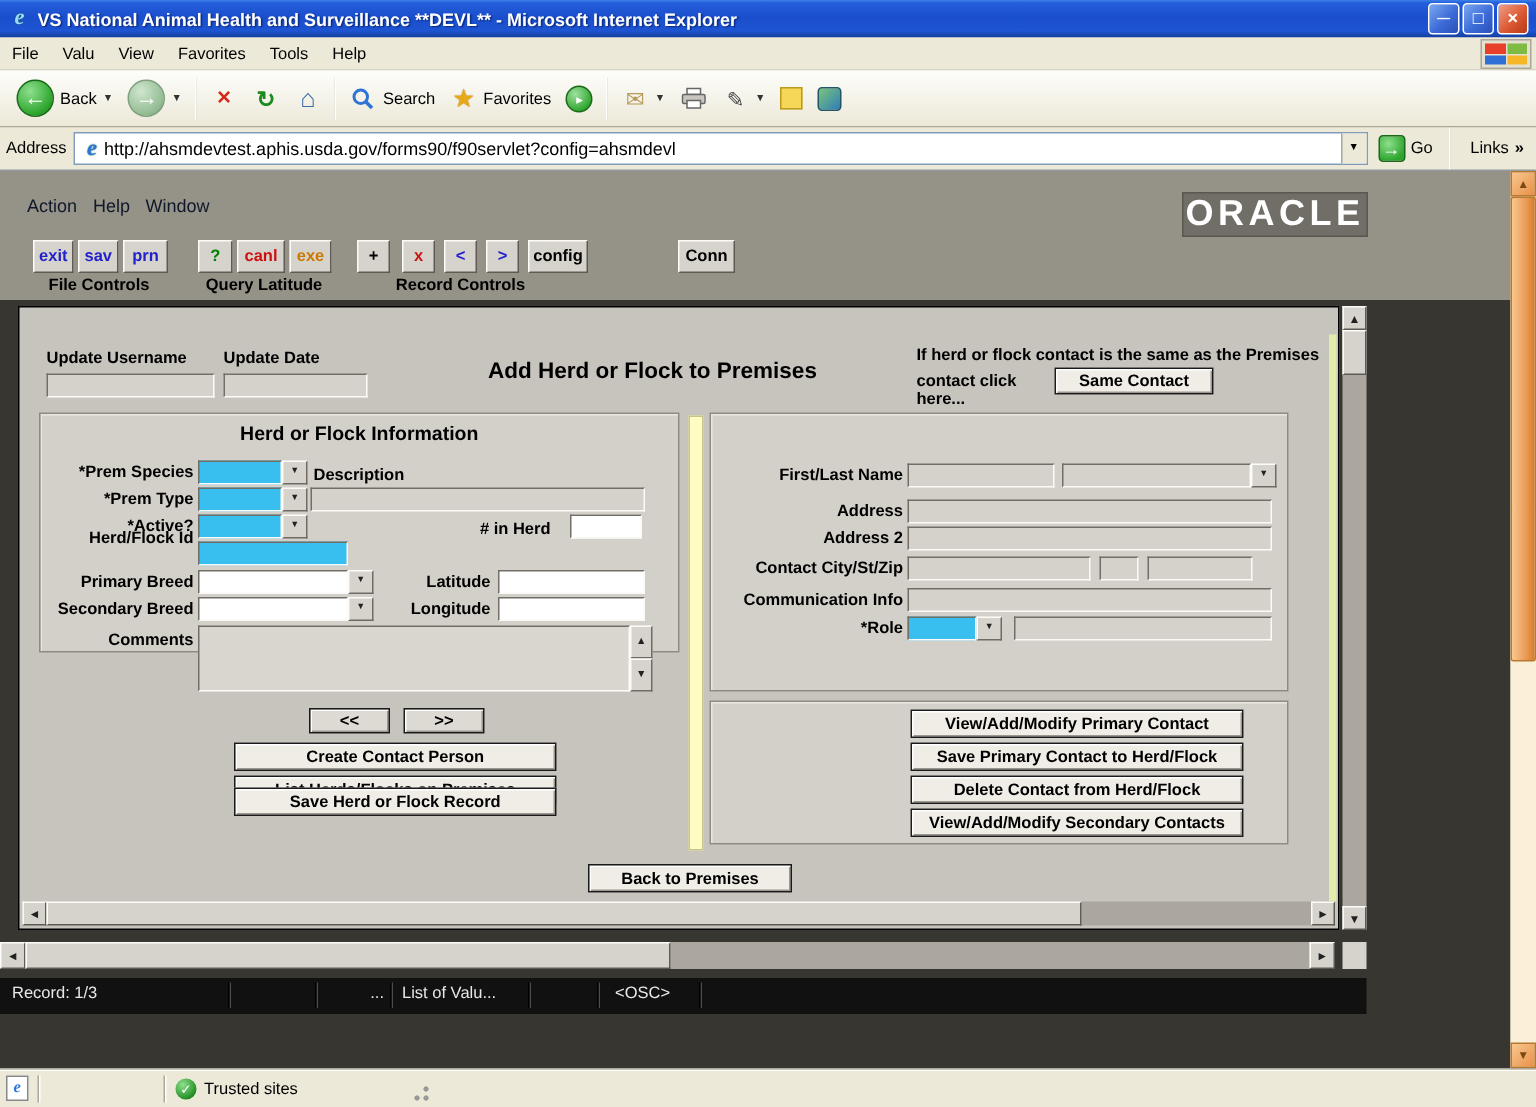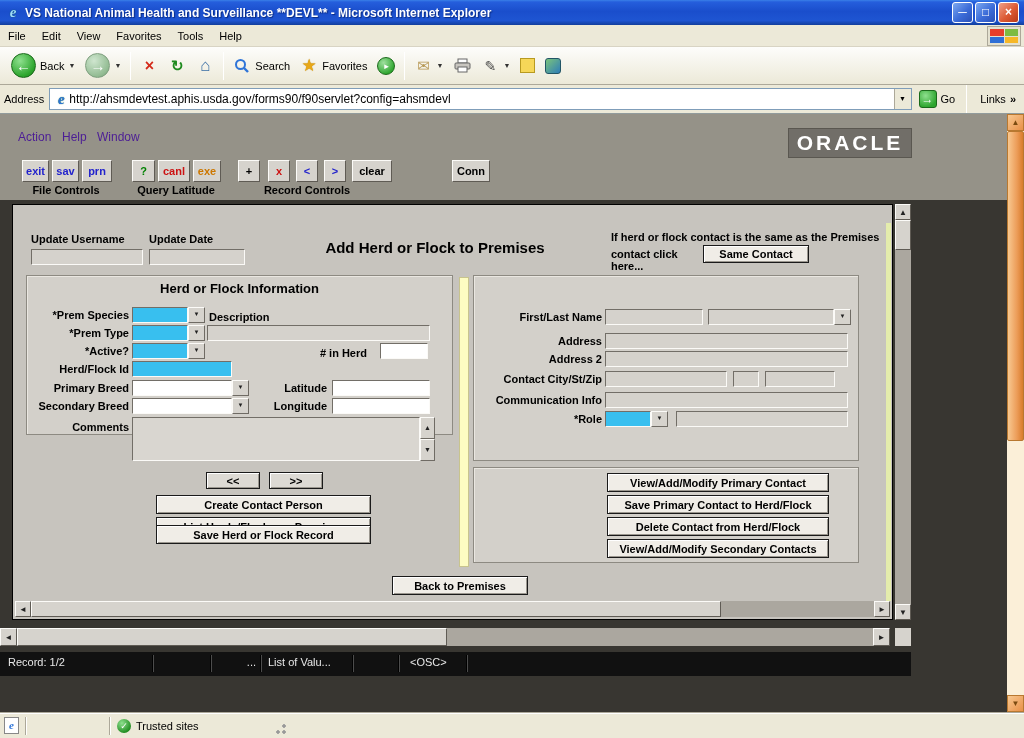--- a/index.html
+++ b/index.html
@@ -44,22 +44,22 @@
   
   .addressbar{left:0;top:85px;width:1024px;height:29px;background:#ECE9D8;border-bottom:1px solid #919B9C;display:flex;align-items:center;padding:0 4px;gap:5px}
   .addr-box{flex:1;height:22px;background:#fff;border:1px solid #7F9DB9;display:flex;align-items:center;padding-left:3px}
   .addr-box input{flex:1;border:none;outline:none;font:12px "Liberation Sans",sans-serif;height:18px}
   .addr-dd{width:17px;height:20px;background:#ECE9D8;border-left:1px solid #ACA899;text-align:center;font-size:7px;line-height:20px}
   .go-ic{width:18px;height:18px;border-radius:3px;background:radial-gradient(circle at 35% 30%,#8EE08E,#2DA52D 75%);border:1px solid #1A6A1A;color:#fff;text-align:center;line-height:17px;font-weight:bold;font-size:12px}
 
   
   .applet{left:0;top:114px;width:1007px;height:598px;background:#383631}
   .applet-top{position:absolute;left:0;top:0;width:1007px;height:86px;background:#959288}
-  .omenu{position:absolute;top:16px;font-size:12px;color:#4c1d95}
-  .oracle-logo{position:absolute;left:788px;top:14px;width:124px;height:30px;background:#716E68;border:1px solid #5A5750;color:#fff;display:flex;align-items:center;justify-content:center;font-weight:bold;font-size:21px;letter-spacing:3px}
+  .omenu{position:absolute;top:16px;font-size:12px;color:#0f172a}
+  .oracle-logo{position:absolute;left:788px;top:14px;width:124px;height:30px;background:#716E68;border:1px solid #5A5750;color:#fff;display:flex;align-items:center;justify-content:center;font-weight:bold;font-size:24px;letter-spacing:3px}
   .tbtn{position:absolute;top:46px;height:22px;background:#D6D3CD;border:1px solid;border-color:#FCFBF8 #5F5B54 #5F5B54 #FCFBF8;font-weight:bold;font-size:11px;text-align:center;line-height:20px}
   .c-blue{color:#2222CC}.c-green{color:#008000}.c-red{color:#CC1111}.c-orange{color:#CC7700}
   .grouplbl{position:absolute;top:70px;font-weight:bold;font-size:11px;text-align:center;color:#000}
 
   
   .owin{position:absolute;left:12px;top:90px;width:881px;height:416px;background:#C7C4BE;border:1px solid #000}
   .wtitle{position:absolute;left:0;top:0;right:0;height:18px;background:#1C1C1C;display:flex;align-items:center;padding:0 4px;color:#DFDFDF;font-size:11px;gap:5px}
   .wicon{width:12px;height:12px;background:linear-gradient(135deg,#6FA8DC 50%,#F1C232 50%);border:1px solid #555}
   .wtexture{flex:1;height:12px;margin-left:8px;background:repeating-linear-gradient(90deg,#4E4E4C 0 1px,#1C1C1C 1px 3px)}
 
@@ -112,21 +112,21 @@
   <div class="abs titlebar">
     <span class="ie-e">e</span>
     <span class="ttext">VS National Animal Health and Surveillance **DEVL** - Microsoft Internet Explorer</span>
     <span class="winbtn">─</span>
     <span class="winbtn">□</span>
     <span class="winbtn close">×</span>
   </div>
 
   <div class="abs menubar">
     <span class="menuitem">File</span>
-    <span class="menuitem">Edit</span>
+    <span class="menuitem">Valu</span>
     <span class="menuitem">View</span>
     <span class="menuitem">Favorites</span>
     <span class="menuitem">Tools</span>
     <span class="menuitem">Help</span>
     <span class="winflag">
       <i style="background:#E83F2B"></i>
       <i style="background:#7DBB42"></i>
       <i style="background:#2F6FD6"></i>
       <i style="background:#F6B727"></i>
     </span>
@@ -223,21 +223,21 @@
       <span class="tbtn c-blue" style="left:22px;width:27px">exit</span>
       <span class="tbtn c-blue" style="left:52px;width:27px">sav</span>
       <span class="tbtn c-blue" style="left:82px;width:30px">prn</span>
       <span class="tbtn c-green" style="left:132px;width:23px">?</span>
       <span class="tbtn c-red" style="left:158px;width:32px">canl</span>
       <span class="tbtn c-orange" style="left:193px;width:28px">exe</span>
       <span class="tbtn" style="left:238px;width:22px">+</span>
       <span class="tbtn c-red" style="left:268px;width:22px">x</span>
       <span class="tbtn c-blue" style="left:296px;width:22px">&lt;</span>
       <span class="tbtn c-blue" style="left:324px;width:22px">&gt;</span>
-      <span class="tbtn" style="left:352px;width:40px">clear</span>
+      <span class="tbtn" style="left:352px;width:40px">config</span>
       <span class="tbtn" style="left:452px;width:38px">Conn</span>
 
       <span class="grouplbl" style="left:14px;width:104px">File Controls</span>
       <span class="grouplbl" style="left:126px;width:100px">Query Latitude</span>
       <span class="grouplbl" style="left:232px;width:150px">Record Controls</span>
     </div>
 
     <div class="owin">
 
       <span class="lbll" style="left:18px;top:28px">Update Username</span>
@@ -265,21 +265,21 @@
         <span class="fld cyan" style="left:105px;top:49px;width:56px"></span>
         <span class="ddb" style="left:161px;top:49px">▼</span>
         <span class="fld" style="left:180px;top:49px;width:223px"></span>
 
         <span class="lblr" style="left:0;top:69px;width:102px">*Active?</span>
         <span class="fld cyan" style="left:105px;top:67px;width:56px"></span>
         <span class="ddb" style="left:161px;top:67px">▼</span>
         <span class="lblr" style="left:250px;top:71px;width:90px"># in Herd</span>
         <span class="fld white" style="left:353px;top:67px;width:48px"></span>
 
-        <span class="lblr" style="left:0;top:87px;width:102px">Herd/Flock Id</span>
+        <span class="lblr" style="left:0;top:77px;width:102px">Herd/Flock Id</span>
         <span class="fld cyan" style="left:105px;top:85px;width:100px"></span>
 
         <span class="lblr" style="left:0;top:106px;width:102px">Primary Breed</span>
         <span class="fld white" style="left:105px;top:104px;width:100px"></span>
         <span class="ddb" style="left:205px;top:104px">▼</span>
         <span class="lblr" style="left:230px;top:106px;width:70px">Latitude</span>
         <span class="fld white" style="left:305px;top:104px;width:98px"></span>
 
         <span class="lblr" style="left:0;top:124px;width:102px">Secondary Breed</span>
         <span class="fld white" style="left:105px;top:122px;width:100px"></span>
@@ -349,21 +349,21 @@
     </div>
 
     <div class="sb-track" style="left:0;top:514px;width:890px;height:18px">
       <span class="sb-btn" style="left:0;top:0;width:17px;height:18px">◄</span>
       <span class="sb-thumb" style="left:17px;top:0;width:430px;height:18px"></span>
       <span class="sb-btn" style="left:873px;top:0;width:17px;height:18px">►</span>
     </div>
     <span class="abs" style="left:895px;top:514px;width:16px;height:18px;background:#D6D3CD"></span>
 
     <div class="ostatus">
-      <span class="oseg" style="left:8px">Record: 1/2</span>
+      <span class="oseg" style="left:8px">Record: 1/3</span>
       <span class="oridge" style="left:152px"></span>
       <span class="oridge" style="left:210px"></span>
       <span class="oseg" style="left:228px;width:28px;text-align:right">...</span>
       <span class="oridge" style="left:260px"></span>
       <span class="oseg" style="left:268px">List of Valu...</span>
       <span class="oridge" style="left:352px"></span>
       <span class="oridge" style="left:398px"></span>
       <span class="oseg" style="left:410px">&lt;OSC&gt;</span>
       <span class="oridge" style="left:466px"></span>
     </div>

